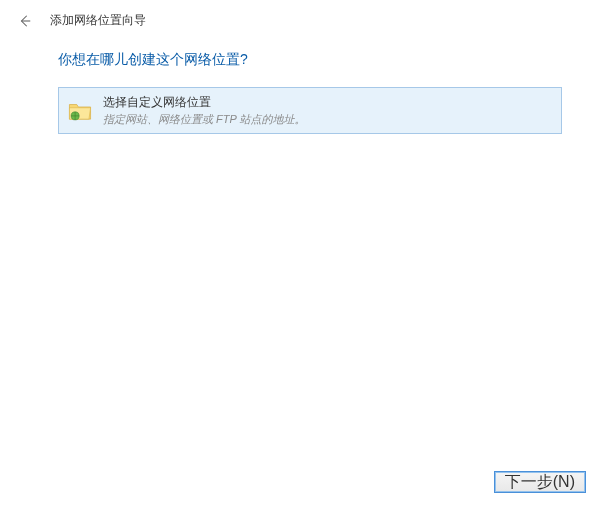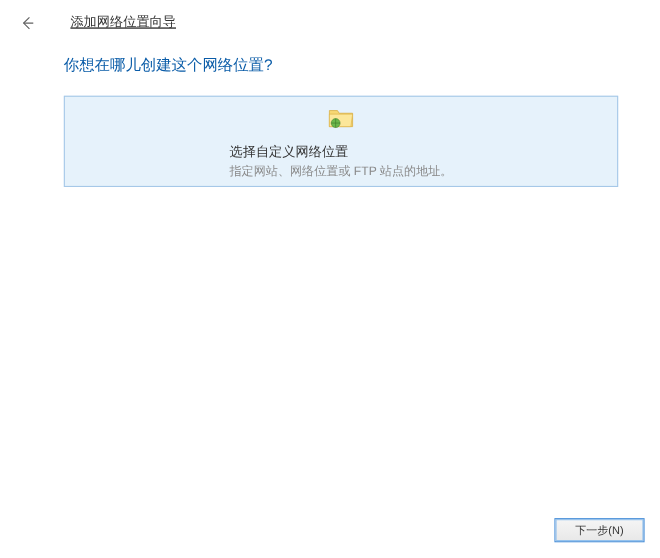--- a/index.html
+++ b/index.html
@@ -12,22 +12,21 @@
       background: #ffffff;
       width: 600px;
       height: 507px;
       overflow: hidden;
       position: relative;
     }
     .header {
       display: flex;
       align-items: center;
       padding: 12px 18px;
-      gap: 32px;
-      text-decoration: underline;
+      gap: 18px;
     }
     .back-arrow {
       width: 14px;
       height: 14px;
       display: flex;
       align-items: center;
       justify-content: center;
       cursor: pointer;
     }
     .window-title {
@@ -43,51 +42,51 @@
       margin-bottom: 18px;
     }
     .option-box {
       border: 1px solid #a6c8e8;
       background: #e6f2fb;
       padding: 6px 8px;
       display: flex;
       align-items: center;
       gap: 10px;
       cursor: pointer;
-      flex-direction: column;
     }
     .folder-icon {
       width: 26px;
       height: 26px;
       flex-shrink: 0;
     }
     .option-text {
       display: flex;
       flex-direction: column;
       gap: 1px;
     }
     .option-title {
       font-size: 12px;
       color: #333;
     }
     .option-desc {
       font-size: 11px;
       color: #8a8a8a;
+      font-style: italic;
     }
     .button-bar {
       position: absolute;
       bottom: 14px;
       right: 14px;
       display: flex;
       gap: 8px;
     }
     .btn {
       min-width: 82px;
       height: 22px;
-      font-size: 10px;
+      font-size: 16px;
       font-family: inherit;
       border: 1px solid #adadad;
       background: linear-gradient(#f5f5f5, #e8e8e8);
       cursor: pointer;
       padding: 0 10px;
       color: #333;
     }
     .btn-primary {
       border: 1px solid #4a90d9;
       box-shadow: inset 0 0 0 1px #94c2ed;

